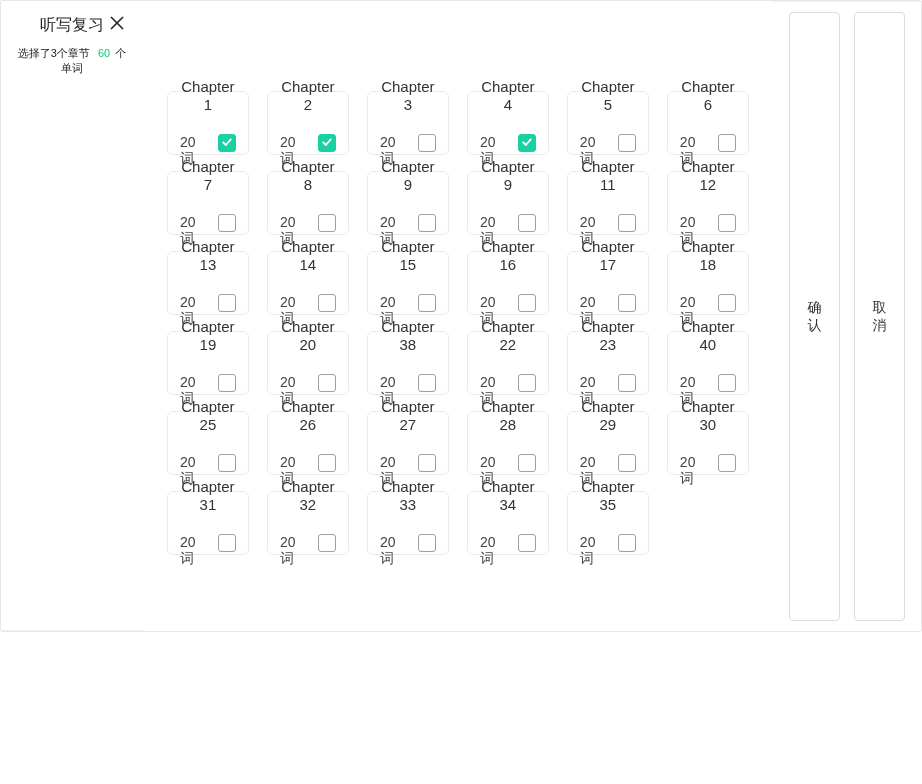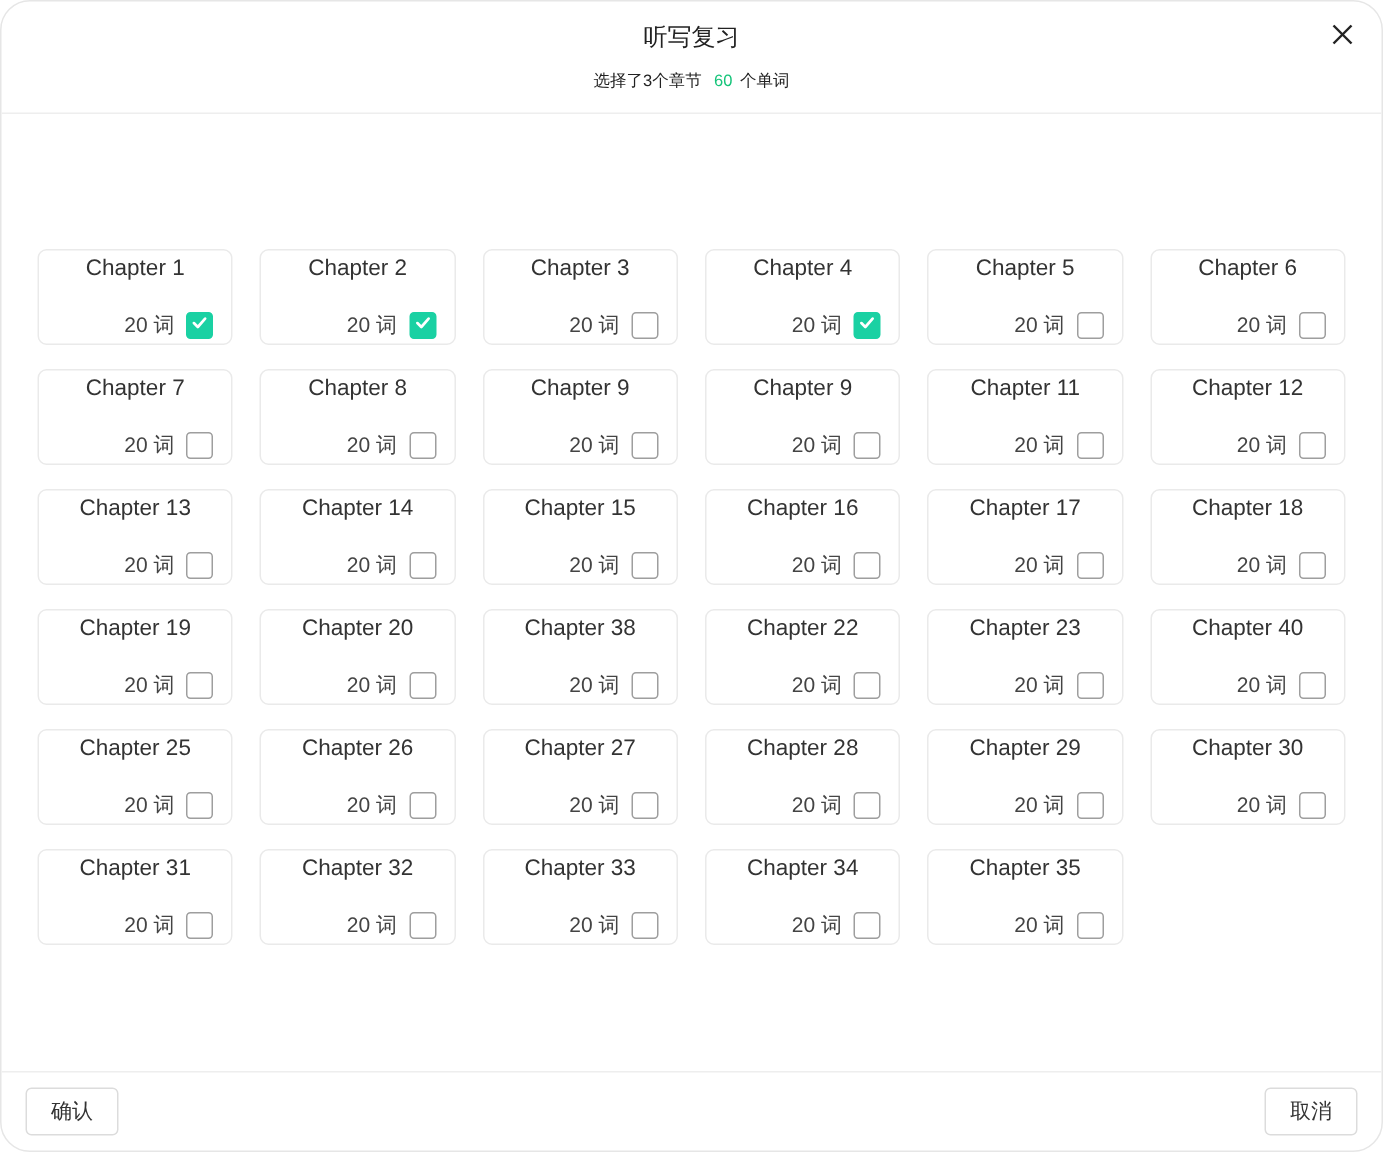--- a/index.html
+++ b/index.html
@@ -7,25 +7,25 @@
     margin: 0;
     padding: 0;
     width: 922px;
     height: 784px;
     font-family: -apple-system, BlinkMacSystemFont, "Segoe UI", "PingFang SC", "Microsoft YaHei", sans-serif;
     background: #ffffff;
     color: #333333;
   }
   .dialog {
     width: 922px;
-    height: 768px;
+    height: 632px;
     border: 1px solid #e6e6e6;
-    border-radius: 20px;
+    border-radius: 2px;
     display: flex;
-    flex-direction: column;
+    flex-direction: row;
     overflow: hidden;
     position: relative;
   }
   .dialog-header {
     position: relative;
     padding: 10px 16px 14px 16px;
     border-bottom: 1px solid #eeeeee;
     text-align: center;
   }
   .dialog-title {

